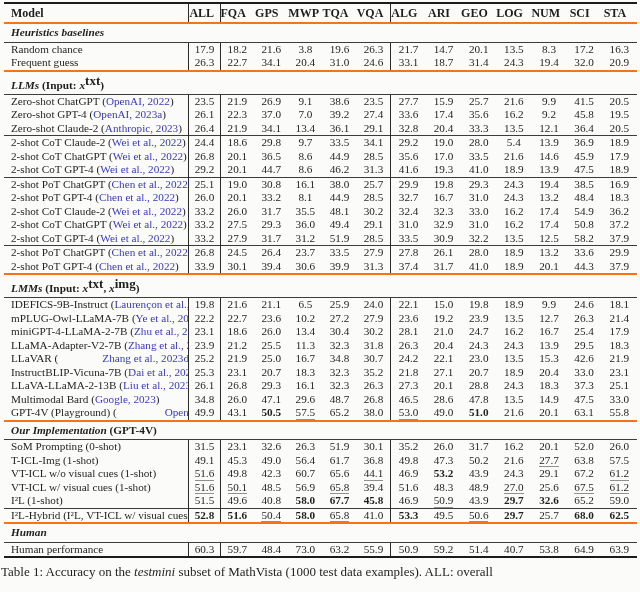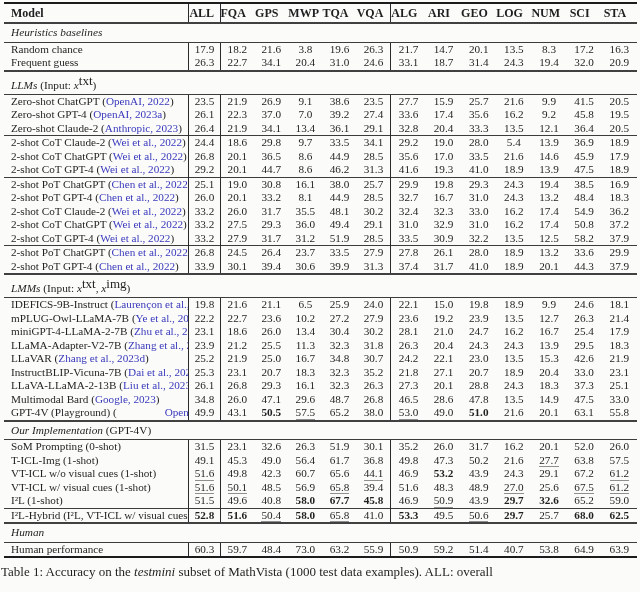--- a/index.html
+++ b/index.html
@@ -42,25 +42,26 @@
     white-space: nowrap;
     overflow: hidden;
   }
   td.model-cell { padding-left: 7px; }
   td.val { text-align: center; }
 
   .c0 { border-left: 1px solid #2a2a2a; border-right: 1px solid #2a2a2a; }
   .c6 { border-left: 1px solid #2a2a2a; }
 
   tr.section-row td {
-    border-top: 2px solid #404040;
+    border-top: 2px solid #f97316;
     border-bottom: 1px solid #3c3c3c;
     padding: 2px 0 2px 7px;
     font-size: 11.3px;
     line-height: 13.5px;
+    font-weight: bold;
   }
   tr.group-start td { border-top: 1px solid #3c3c3c; }
 
   .seg-em { font-style: italic; }
   .seg-sup { font-size: 13px; vertical-align: 3.5px; }
 
   .cite { cursor: pointer; }
 
   .b { font-weight: bold; }
   .u { border-bottom: 1px solid #8f8f8f; padding-bottom: 0.5px; }
@@ -420,21 +421,21 @@
           <td class="val c5"><span>31.8</span></td>
           <td class="val c6"><span>26.3</span></td>
           <td class="val c7"><span>20.4</span></td>
           <td class="val c8"><span>24.3</span></td>
           <td class="val c9"><span>24.3</span></td>
           <td class="val c10"><span>13.9</span></td>
           <td class="val c11"><span>29.5</span></td>
           <td class="val c12"><span>18.3</span></td>
         </tr>
         <tr>
-          <td class="model-cell"><span>LLaVAR</span> (<span class="cite" style="color: rgb(58, 58, 189);">Zhang et al., 2023d</span>)</td>
+          <td class="model-cell"><span>LLaVAR</span> (<span class="cite" style="color: rgb(58, 58, 189); padding-left: 44px;">Zhang et al., 2023d</span>)</td>
           <td class="val c0"><span>25.2</span></td>
           <td class="val c1"><span>21.9</span></td>
           <td class="val c2"><span>25.0</span></td>
           <td class="val c3"><span>16.7</span></td>
           <td class="val c4"><span>34.8</span></td>
           <td class="val c5"><span>30.7</span></td>
           <td class="val c6"><span>24.2</span></td>
           <td class="val c7"><span>22.1</span></td>
           <td class="val c8"><span>23.0</span></td>
           <td class="val c9"><span>13.5</span></td>

